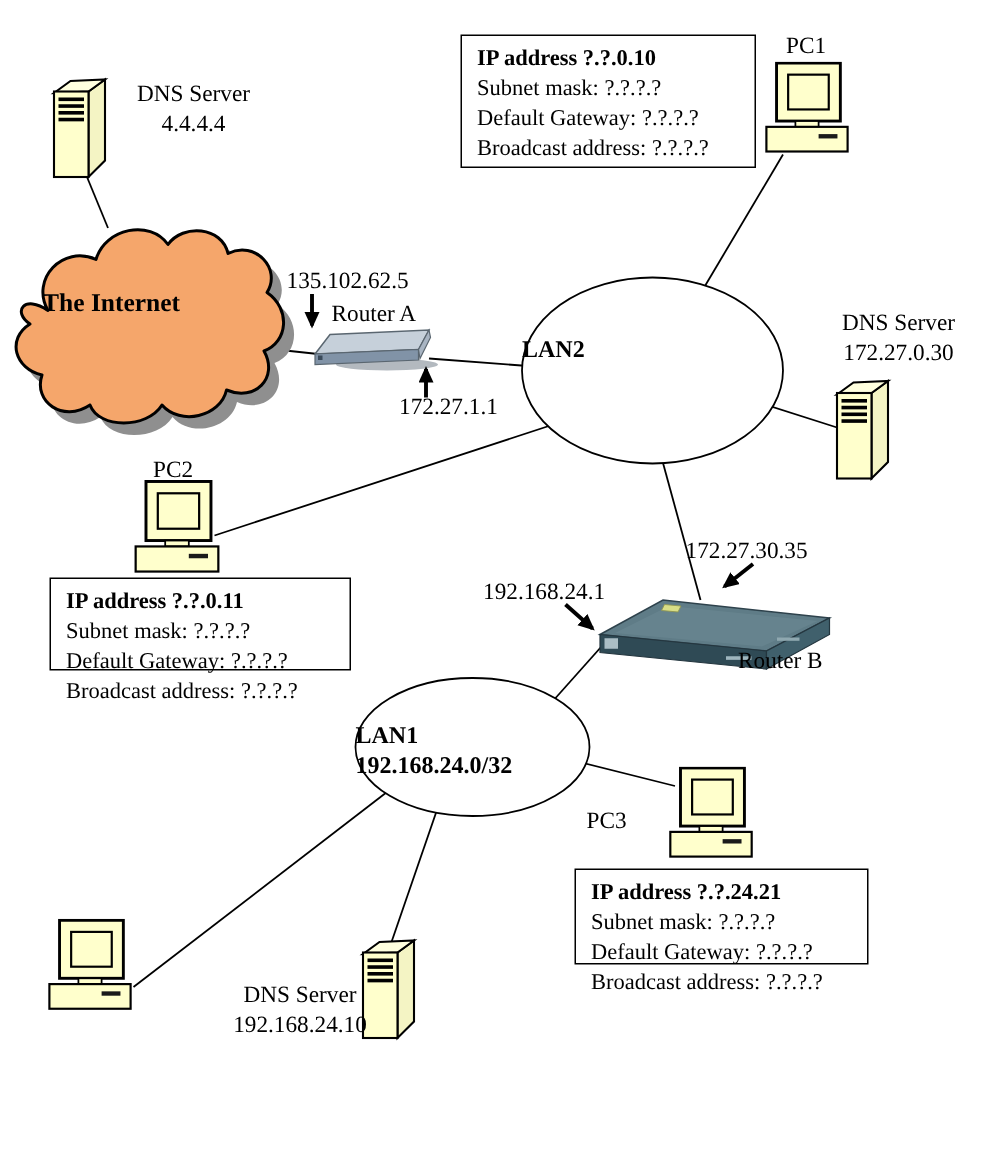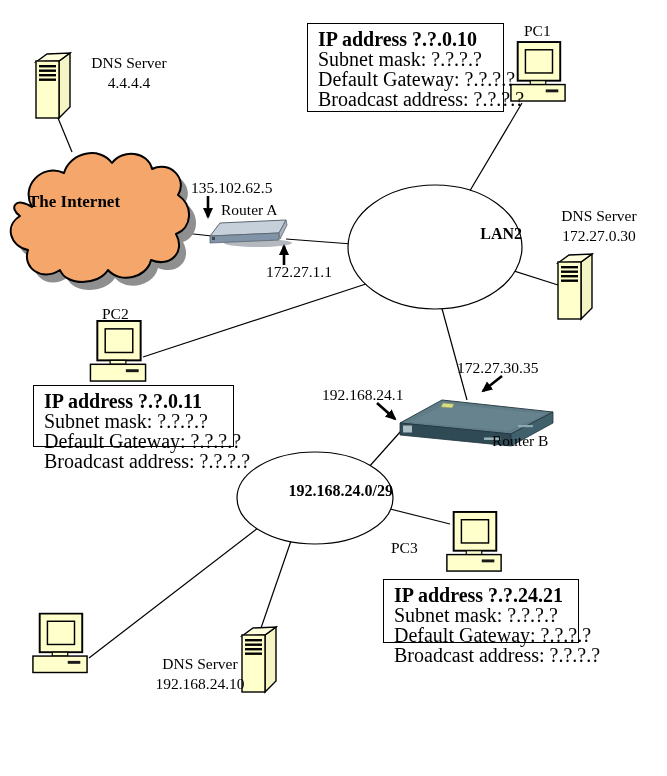--- a/index.html
+++ b/index.html
@@ -5,25 +5,25 @@
   html,body{margin:0;padding:0;background:#fff;}
   #stage{
     position:relative;width:667px;height:776px;background:#ffffff;overflow:hidden;
     font-family:"Liberation Serif","DejaVu Serif",serif;color:#000;
   }
   .abs{position:absolute;}
   svg.layer{position:absolute;left:0;top:0;}
   .lbl{position:absolute;font-size:15.5px;line-height:18px;white-space:nowrap;}
   .lbl.center{text-align:center;white-space:normal;padding-left:20px;}
   .cloud-label{position:absolute;font-size:17px;font-weight:bold;text-align:left;}
-  .lan-label{position:absolute;text-align:right;font-weight:bold;font-size:16px;}
+  .lan-label{position:absolute;text-align:left;font-weight:bold;font-size:16px;}
   .lan-label .l1,.lan-label .l2{display:block;}
   .ipbox{
     position:absolute;background:#ffffff;border:1px solid #000;
-    font-size:20px;line-height:20px;padding:5px 4px 4px 10px;box-sizing:border-box;
+    font-size:15px;line-height:20px;padding:5px 4px 4px 10px;box-sizing:border-box;
     white-space:nowrap;
   }
   .ipbox .t{font-weight:bold;}
   .two-line{line-height:20px;}
 </style>
 </head>
 <body>
 
 <div id="stage">
 
@@ -150,21 +150,22 @@
   <div class="lbl center two-line" style="left:130px;top:654px;width:100px">
     <span>DNS Server</span><br>
     <span>192.168.24.10</span>
   </div>
 
   <div class="lan-label" style="left:348px;top:223px;width:174px;line-height:21px">
     <span class="l1">LAN2</span>
   </div>
 
   <div class="lan-label" style="left:237px;top:481px;width:156px;line-height:20px">
-    <span class="l2">192.168.24.0/29</span>
+    <span class="l1">LAN1</span>
+    <span class="l2">192.168.24.0/32</span>
   </div>
 
   <div class="ipbox" style="left:307px;top:23px;width:197px;height:89px">
     <div class="t">IP address ?.?.0.10</div>
     <div>Subnet mask: ?.?.?.?</div>
     <div>Default Gateway: ?.?.?.?</div>
     <div>Broadcast address: ?.?.?.?</div>
   </div>
 
   <div class="ipbox" style="left:33px;top:385px;width:201px;height:62px">

